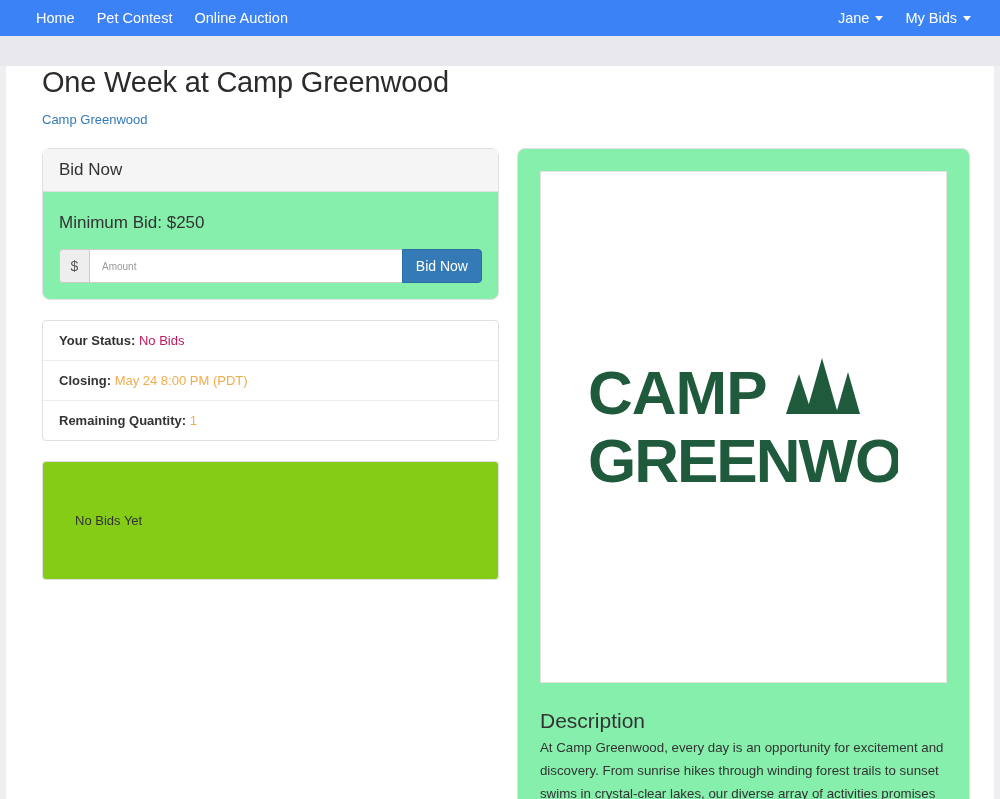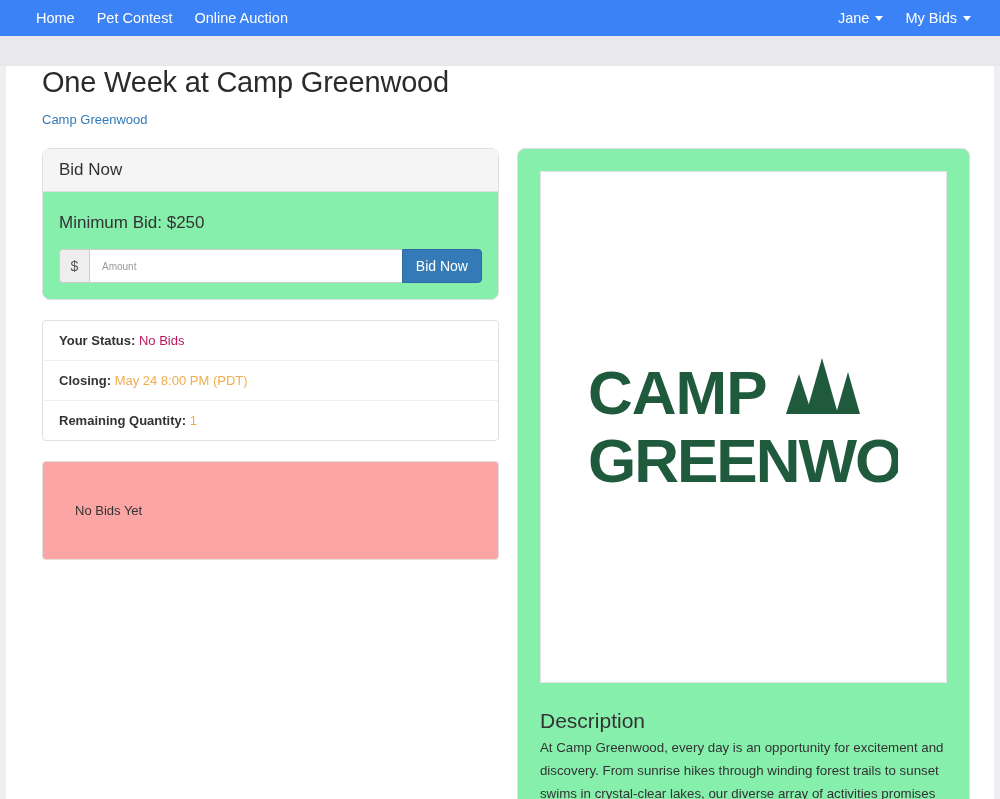--- a/index.html
+++ b/index.html
@@ -154,22 +154,22 @@
     color: #333;
   }
   .list-item:last-child { border-bottom: 0; }
   .list-label { font-weight: bold; }
   .val-blue { color: #be185d; }
   .val-orange { color: #f0ad4e; }
 
   .empty-panel {
     border: 1px solid #e0e0e0;
     border-radius: 4px;
-    background: #fca5a5;
-    height: 99px;
+    background: #84cc16;
+    height: 119px;
     display: flex;
     align-items: center;
     padding-left: 32px;
     font-size: 13px;
     color: #333;
   }
 
   
   .img-panel { padding: 22px; }
   .img-frame {

